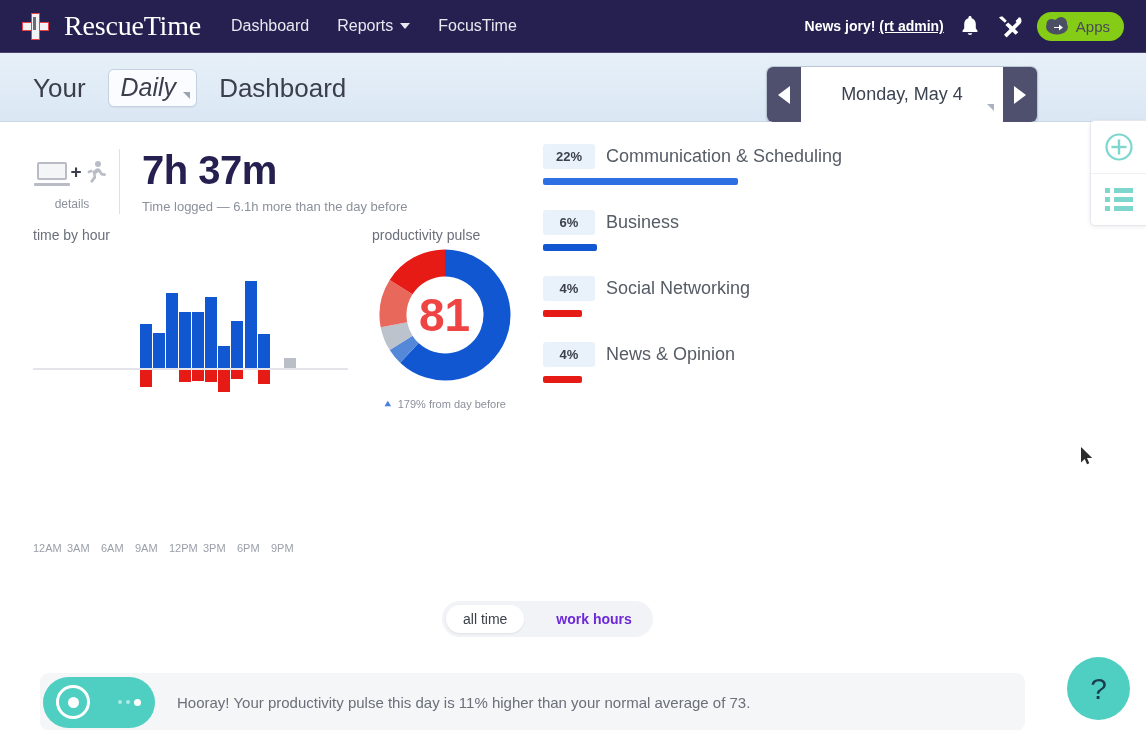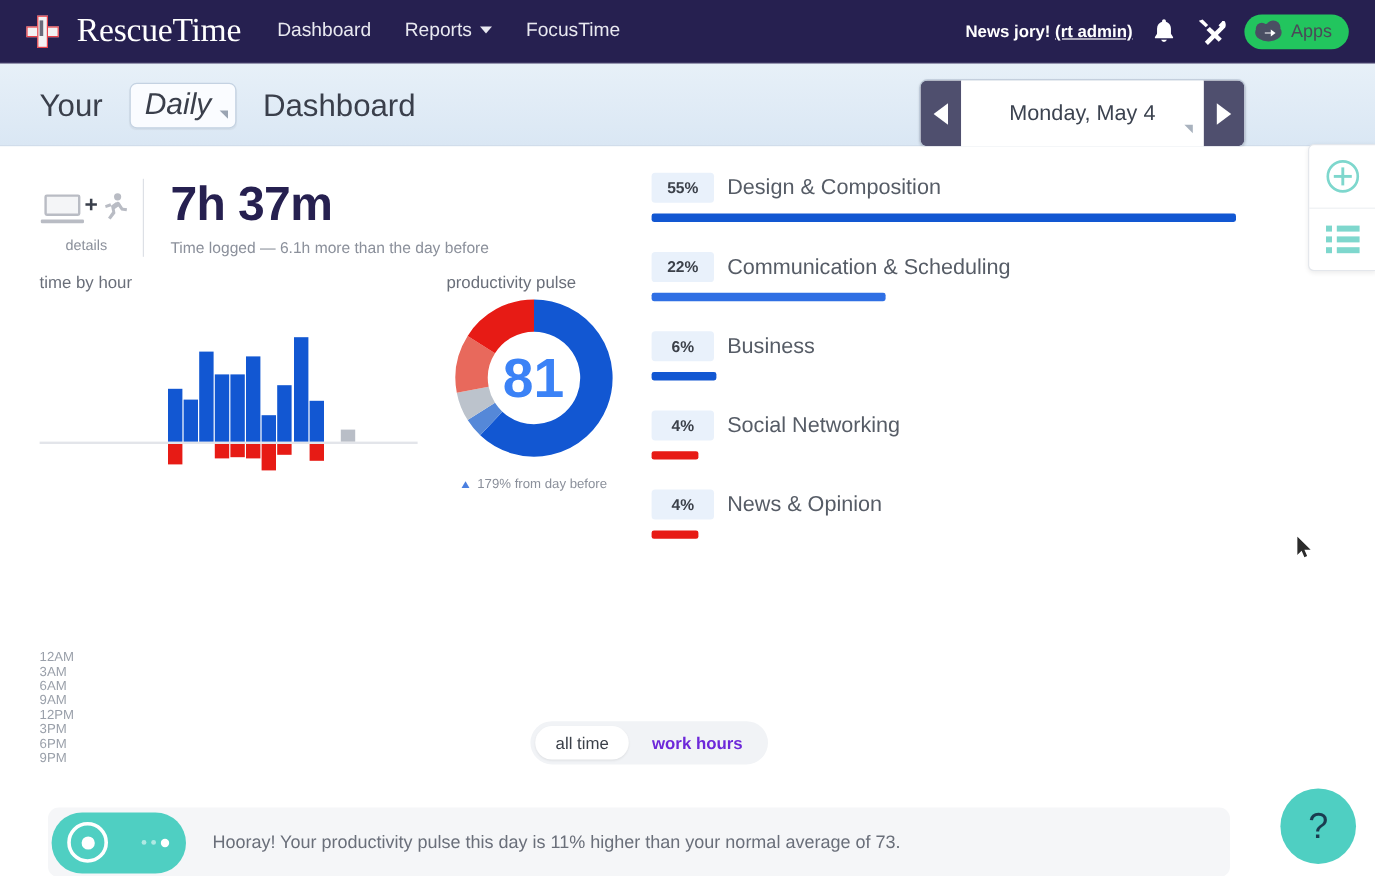--- a/index.html
+++ b/index.html
@@ -32,21 +32,21 @@
   .nav-item.caret::after {
     content:""; display:inline-block; margin-left:7px;
     border-left:5px solid transparent; border-right:5px solid transparent;
     border-top:6px solid #e8e8f0; vertical-align:2px;
   }
   .nav-right { margin-left:auto; display:flex; align-items:center; gap:15px; margin-right:22px; }
   .greet { color:#fff; font-size:14px; font-weight:bold; }
   .greet a { color:#fff; text-decoration:underline; }
   .icon-btn { cursor:pointer; display:flex; align-items:center; }
   .apps-btn {
-    background:#22c55e; border-radius:16px; height:29px; padding:0 14px 0 7px;
+    background:#84cc16; border-radius:16px; height:29px; padding:0 14px 0 7px;
     display:flex; align-items:center; gap:6px; cursor:pointer;
   }
   .apps-label { color:#4a4a58; font-size:15px; }
 
   
   .titlebar {
     position:absolute; left:0; top:53px; width:1146px; height:69px;
     background:linear-gradient(180deg,#e7f0f8 0%, #dae7f4 100%);
     border-bottom:1px solid #c8d6e6;
   }
@@ -116,21 +116,21 @@
              display:flex; font-size:11px; color:#9aa0aa; }
   .hc-axis span { width:34px; }
 
   
   .pulse-wrap { position:absolute; left:372px; top:125px; width:145px; }
   .donut { position:relative; width:136px; height:136px; margin:0 auto; }
   .donut svg { display:block; }
   .donut-num {
     position:absolute; left:0; top:0; width:136px; height:136px;
     display:flex; align-items:center; justify-content:center;
-    font-size:46px; font-weight:bold; color:#3b82f6;
+    font-size:46px; font-weight:bold; color:#ef4444;
   }
   .pulse-delta { margin-top:14px; text-align:center; font-size:11px; color:#8b909b;
                  display:flex; align-items:center; justify-content:center; gap:5px;}
   .up-arrow { color:#4a7fe0; font-size:12px; }
 
   
   .cats { position:absolute; left:543px; top:22px; width:487px; }
   .cat { margin-bottom:25px; }
   .cat-head { display:flex; align-items:center; gap:11px; }
   .cat-pct {
@@ -138,21 +138,21 @@
     background:#e9f1fb; color:#3b4049; font-size:13px; font-weight:bold;
     border-radius:3px;
   }
   .cat-name { font-size:18px; color:#565c66; font-weight:300; }
   .cat-track { margin-top:9px; height:7px; width:100%; background:transparent; }
   .cat-fill { height:7px; border-radius:2px; }
 
   
   .toggle {
     position:absolute; left:442px; top:479px;
-    background:#f1f3f6; border-radius:19px; padding:4px; display:flex; gap:2px;
+    background:#f1f3f6; border-radius:19px; padding:4px; display:flex; gap:15px;
   }
   .toggle-opt { padding:6px 17px; border-radius:15px; font-size:14px; cursor:pointer; }
   .toggle-opt.active { background:#fff; color:#3b4049; box-shadow:0 1px 2px rgba(0,0,0,.08); }
   .toggle-opt.link { color:#6d28d9; font-weight:bold; }
 
   
   .banner {
     position:absolute; left:40px; top:551px; width:985px; height:58px;
     background:#f5f6f8; border-radius:9px; display:flex; align-items:center;
   }
@@ -302,21 +302,21 @@
           <div class="hc-bar neg" style="left: 106.5px; height: 17.16px; background: rgb(231, 27, 21);"></div>
           <div class="hc-bar neg" style="left: 145.875px; height: 12.48px; background: rgb(231, 27, 21);"></div>
           <div class="hc-bar neg" style="left: 159px; height: 10.92px; background: rgb(231, 27, 21);"></div>
           <div class="hc-bar neg" style="left: 172.125px; height: 11.7px; background: rgb(231, 27, 21);"></div>
           <div class="hc-bar neg" style="left: 185.25px; height: 21.84px; background: rgb(231, 27, 21);"></div>
           <div class="hc-bar neg" style="left: 198.375px; height: 8.58px; background: rgb(231, 27, 21);"></div>
           <div class="hc-bar neg" style="left: 224.625px; height: 14.04px; background: rgb(231, 27, 21);"></div>
           <div class="hc-bar neutral" style="left: 250.875px; height: 10.4px; background: rgb(185, 190, 199);"></div>
         </div>
     </div>
-    <div class="hc-axis" style="left:33px; top:420px; position:absolute;flex-direction:column;">
+    <div class="hc-axis" style="left:33px; top:420px; position:absolute;">
       <span>12AM</span>
       <span>3AM</span>
       <span>6AM</span>
       <span>9AM</span>
       <span>12PM</span>
       <span>3PM</span>
       <span>6PM</span>
       <span>9PM</span>
     </div>
 
@@ -334,29 +334,20 @@
       </div>
       <div class="pulse-delta">
         <span class="up-arrow">⯅</span>
         <span>179% from day before</span>
       </div>
     </div>
 
     <div class="cats" id="cats">
         <div class="cat">
           <div class="cat-head">
-            <div class="cat-pct">55%</div>
-            <div class="cat-name">Design &amp; Composition</div>
-          </div>
-          <div class="cat-track">
-            <div class="cat-fill" style="width: 100%; background: rgb(18, 87, 210);"></div>
-          </div>
-        </div>
-        <div class="cat">
-          <div class="cat-head">
             <div class="cat-pct">22%</div>
             <div class="cat-name">Communication &amp; Scheduling</div>
           </div>
           <div class="cat-track">
             <div class="cat-fill" style="width: 40%; background: rgb(47, 111, 228);"></div>
           </div>
         </div>
         <div class="cat">
           <div class="cat-head">
             <div class="cat-pct">6%</div>

